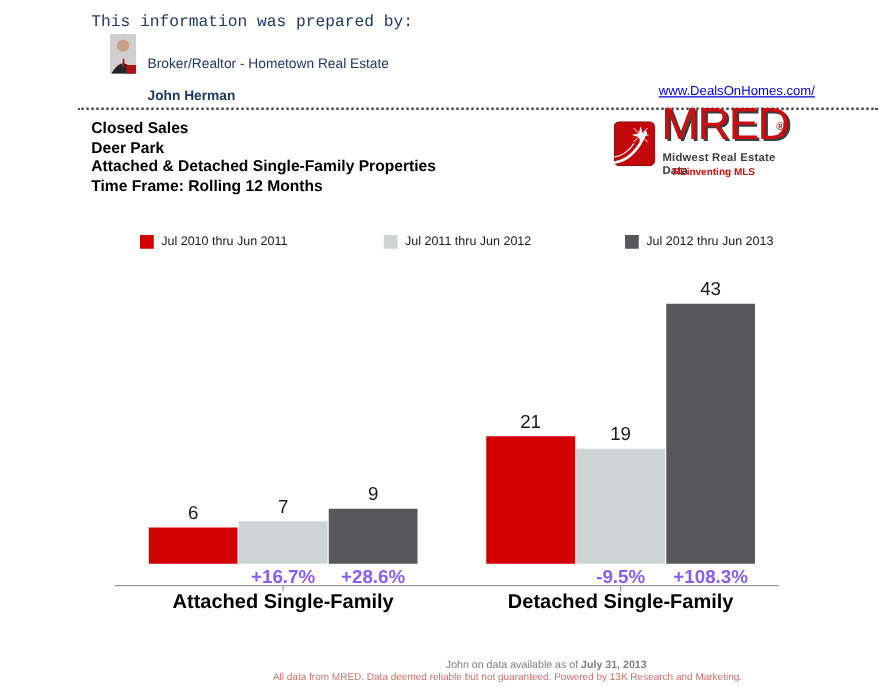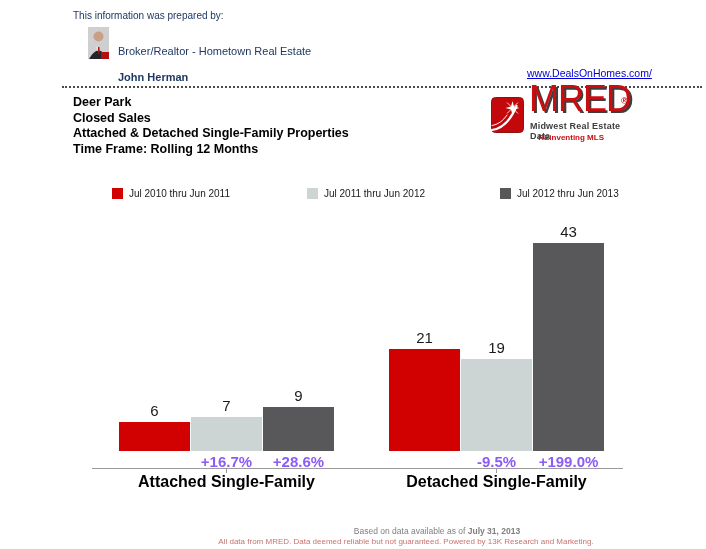--- a/index.html
+++ b/index.html
@@ -1,21 +1,21 @@
 <!DOCTYPE html>
 <html><head>
 <meta charset="utf-8">
 <style>
   html,body{margin:0;padding:0;background:#fff;}
   #page{position:relative;width:706px;height:549px;background:#ffffff;
         font-family:"Liberation Sans", sans-serif;overflow:hidden;}
   .abs{position:absolute;}
 
   
-  .prepared-by{left:73px;top:10px;font-size:10px;color:#1F3864;}
+  .prepared-by{left:73px;top:10px;font-size:13px;color:#1F3864;font-family:Liberation Mono, monospace;}
   .agent-photo{left:88px;top:27px;width:21px;height:32px;}
   .agent-name{left:118px;top:29px;font-size:11px;font-weight:bold;color:#1F3864;margin-top:42px;}
   .agent-title{left:118px;top:45px;font-size:11px;color:#1F3864;}
   .contact{left:528px;top:16px;font-size:11px;line-height:13px;color:#1F3864;}
   .website{left:527px;top:67px;font-size:10.5px;color:#0000D4;text-decoration:underline;cursor:pointer;}
   .dotted-sep{left:62px;top:86px;width:640px;height:0;border-top:2px dotted #4A4A4A;}
 
   
   .report-title{left:73px;top:95px;font-size:12.5px;font-weight:bold;line-height:15.5px;color:#000;}
 
@@ -66,22 +66,22 @@
 
   <div class="abs agent-name">John Herman</div>
   <div class="abs agent-title">Broker/Realtor - Hometown Real Estate</div>
 
 
   <a class="abs website">www.DealsOnHomes.com/</a>
 
   <div class="abs dotted-sep"></div>
 
   <div class="abs report-title">
+    <div>Closed Sales</div>
     <div>Deer Park</div>
-    <div>Closed Sales</div>
     <div>Attached &amp; Detached Single-Family Properties</div>
     <div>Time Frame: Rolling 12 Months</div>
   </div>
 
   <div class="abs logo-box">
     <svg width="33" height="36" viewBox="0 0 33 36">
       <rect x="0.5" y="0.5" width="32" height="35" rx="4" fill="#C3080B" stroke="#8E1113"></rect>
       <path d="M21.5,4 L23,9.5 L28.5,11 L23,12.5 L21.5,18 L20,12.5 L14.5,11 L20,9.5 Z" fill="#ffffff"></path>
       <path d="M16,5.5 L27,16.5 M27,5.5 L16,16.5" stroke="#ffffff" stroke-width="0.8"></path>
       <path d="M1,33 C10,31.5 19,25 25.5,9" stroke="#ffffff" fill="none" stroke-width="2.2" stroke-linecap="round"></path>
@@ -121,19 +121,19 @@
       <div class="val-label" style="left: 134.5px; top: 187px;">7</div>
       <div class="pct-label" style="left: 134.5px; top: 243px;">+16.7%</div>
       <div class="bar" style="left: 369px; top: 149px; width: 71px; height: 92px; background: rgb(205, 213, 212);"></div>
       <div class="val-label" style="left: 404.5px; top: 129px;">19</div>
       <div class="pct-label" style="left: 404.5px; top: 243px;">-9.5%</div>
       <div class="bar" style="left: 171px; top: 197px; width: 71px; height: 44px; background: rgb(88, 88, 90);"></div>
       <div class="val-label" style="left: 206.5px; top: 177px;">9</div>
       <div class="pct-label" style="left: 206.5px; top: 243px;">+28.6%</div>
       <div class="bar" style="left: 441px; top: 33px; width: 71px; height: 208px; background: rgb(88, 88, 90);"></div>
       <div class="val-label" style="left: 476.5px; top: 13px;">43</div>
-      <div class="pct-label" style="left: 476.5px; top: 243px;">+199.0%</div>
+      <div class="pct-label" style="left: 476.5px; top: 243px;">+108.3%</div>
     </div>
 
-  <div class="abs footer-line1"><span>Based on data available as of </span><b>July 31, 2013</b></div>
+  <div class="abs footer-line1"><span>John on data available as of </span><b>July 31, 2013</b></div>
   <div class="abs footer-line2">All data from MRED. Data deemed reliable but not guaranteed. Powered by 13K Research and Marketing.</div>
 
 </div>
 
 </body></html>

